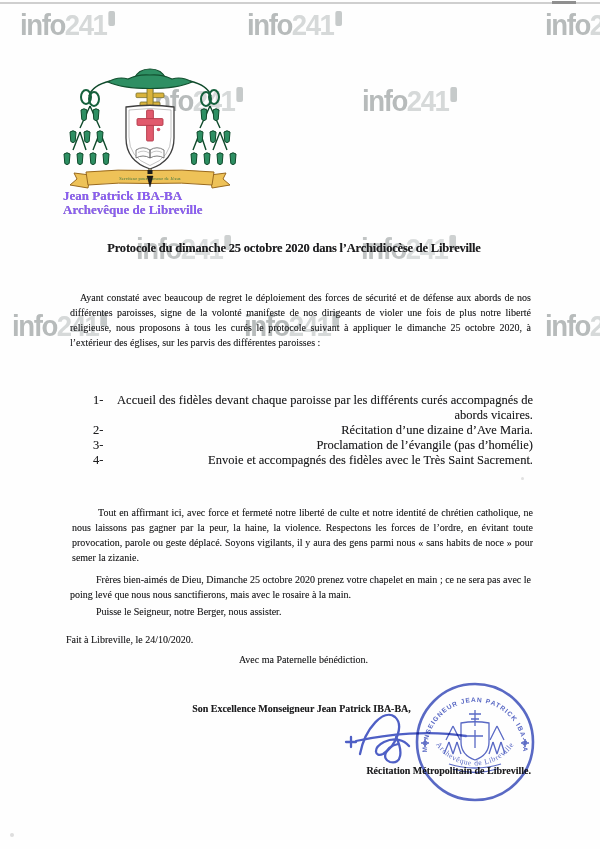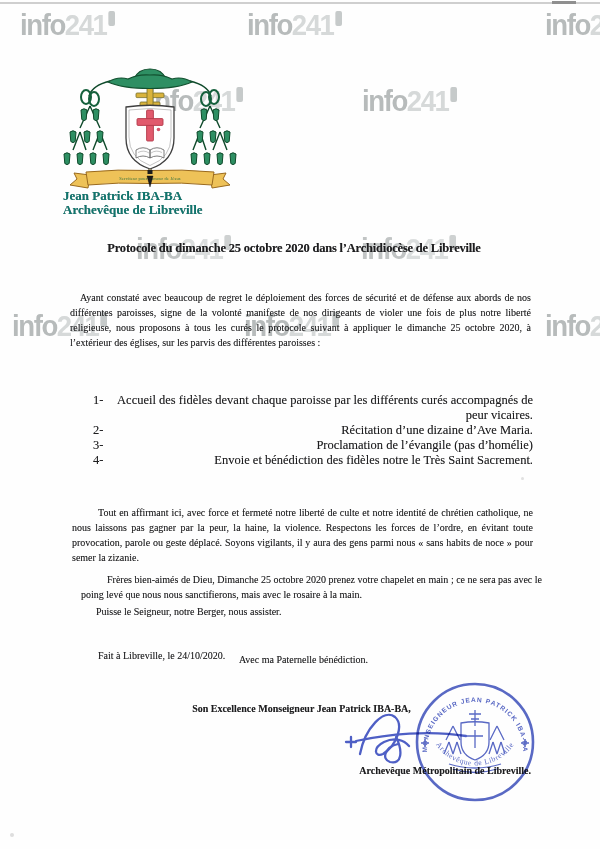--- a/index.html
+++ b/index.html
@@ -24,37 +24,37 @@
     font-weight:bold;font-size:29px;letter-spacing:-1.5px;line-height:30px;
     transform:scaleX(.95);transform-origin:left top;white-space:nowrap;
   }
   .wm .wi{color:#b7bbbb;}
   .wm .wn{color:#d6d9d9;}
   .wm-badge{display:inline-block;width:7px;height:15px;background:#c6caca;
     border-radius:2px;margin-left:2px;vertical-align:9px;}
   
   .crest{position:absolute;left:60px;top:66px;z-index:2;}
   .lh-name{position:absolute;left:63px;top:189px;z-index:2;
-    font-size:13px;line-height:14px;font-weight:bold;color:#0f766e;
+    font-size:13px;line-height:14px;font-weight:bold;color:#8b5cf6;
     text-shadow:0 0 .5px rgba(40,40,40,.5);}
   
   .doc-title{position:absolute;left:0;top:241px;width:588px;z-index:2;
     text-align:center;font-weight:bold;font-size:12.5px;letter-spacing:-.2px;}
   
   .p1{left:70px;top:290px;width:461px;text-indent:10px;z-index:2;}
   .list{position:absolute;left:93px;top:393px;width:440px;z-index:2;}
   .li{display:flex;font-size:12.5px;line-height:15px;
       text-shadow:0 0 .5px rgba(50,50,50,.45);}
   .li .num{width:17px;flex:none;}
   .li .it{width:423px;text-align:right;}
   .p2{left:72px;top:505px;width:461px;text-indent:26px;z-index:2;}
-  .p3{left:81px;top:572px;width:461px;text-indent:26px;z-index:2;}
+  .p3{left:70px;top:572px;width:461px;text-indent:26px;z-index:2;}
   .p4{left:70px;top:604px;width:461px;text-indent:26px;z-index:2;}
   .blessing{left:70px;top:652px;width:467px;text-align:center;z-index:2;}
-  .place-date{left:66px;top:648px;z-index:2;margin-left:32px;}
+  .place-date{left:66px;top:632px;z-index:2;}
   .sign1{left:70px;top:701px;width:463px;text-align:center;font-weight:bold;z-index:2;}
   .sign2{left:70px;top:763px;width:461px;text-align:right;font-weight:bold;z-index:3;}
   .signature{position:absolute;left:338px;top:696px;z-index:4;
     mix-blend-mode:multiply;opacity:.92;}
   .seal{position:absolute;left:413px;top:680px;z-index:4;
     mix-blend-mode:multiply;opacity:.88;}
   .motto-text{filter:blur(.4px);}
 </style>
 </head>
 <body>
@@ -155,44 +155,44 @@
     <div>Archevêque de Libreville</div>
   </div>
 
   <div class="doc-title txt" style="position:absolute;">Protocole du dimanche 25 octobre 2020 dans l’Archidiocèse de Libreville</div>
 
   <div class="txt just p1">Ayant constaté avec beaucoup de regret le déploiement des forces de sécurité et de défense aux abords de nos différentes paroisses, signe de la volonté manifeste de nos dirigeants de violer une fois de plus notre liberté religieuse, nous proposons à tous les curés le protocole suivant à appliquer le dimanche 25 octobre 2020, à l’extérieur des églises, sur les parvis des différentes paroisses :</div>
 
   <div class="list">
     <div class="li">
       <span class="num">1-</span>
-      <span class="it just">Accueil des fidèles devant chaque paroisse par les différents curés accompagnés de peur vicaires.</span>
+      <span class="it just">Accueil des fidèles devant chaque paroisse par les différents curés accompagnés de abords vicaires.</span>
     </div>
     <div class="li">
       <span class="num">2-</span>
       <span class="it">Récitation d’une dizaine d’Ave Maria.</span>
     </div>
     <div class="li">
       <span class="num">3-</span>
       <span class="it">Proclamation de l’évangile (pas d’homélie)</span>
     </div>
     <div class="li">
       <span class="num">4-</span>
-      <span class="it">Envoie et bénédiction des fidèles notre le Très Saint Sacrement.</span>
+      <span class="it">Envoie et accompagnés des fidèles avec le Très Saint Sacrement.</span>
     </div>
   </div>
 
   <div class="txt just p2">Tout en affirmant ici, avec force et fermeté notre liberté de culte et notre identité de chrétien catholique, ne nous laissons pas gagner par la peur, la haine, la violence.  Respectons les forces de l’ordre, en évitant toute provocation, parole ou geste déplacé. Soyons vigilants, il y aura des gens parmi nous « sans habits de noce » pour semer la zizanie.</div>
   <div class="txt just p3">Frères  bien-aimés de Dieu, Dimanche 25 octobre 2020 prenez votre chapelet en main ; ce ne sera pas avec le poing levé que nous nous sanctifierons, mais  avec le rosaire à la main.</div>
   <div class="txt p4">Puisse le Seigneur, notre Berger, nous assister.</div>
 
   <div class="txt blessing">Avec ma Paternelle bénédiction.</div>
   <div class="txt place-date">Fait à Libreville, le 24/10/2020.</div>
   <div class="txt sign1">Son Excellence Monseigneur Jean Patrick IBA-BA,</div>
-  <div class="txt sign2">Archevêque Métropolitain de Libreville.</div>
+  <div class="txt sign2">Récitation Métropolitain de Libreville.</div>
 
   <svg class="signature" width="135" height="72" viewBox="0 0 135 72">
     <g stroke="#3f51c1" stroke-width="2.3" fill="none" stroke-linecap="round" stroke-linejoin="round">
       <path d="M8,46 h10 M13,41 v10"></path>
       <path d="M22,58 C27,32 46,12 57,21 C66,29 59,49 45,58 C37,62 34,52 46,46 C57,41 66,44 71,50"></path>
       <path d="M18,45 C50,38 92,34 128,40"></path>
       <path d="M58,41 C65,55 64,69 52,66 C43,63 47,51 60,48"></path>
     </g>
   </svg>
 

